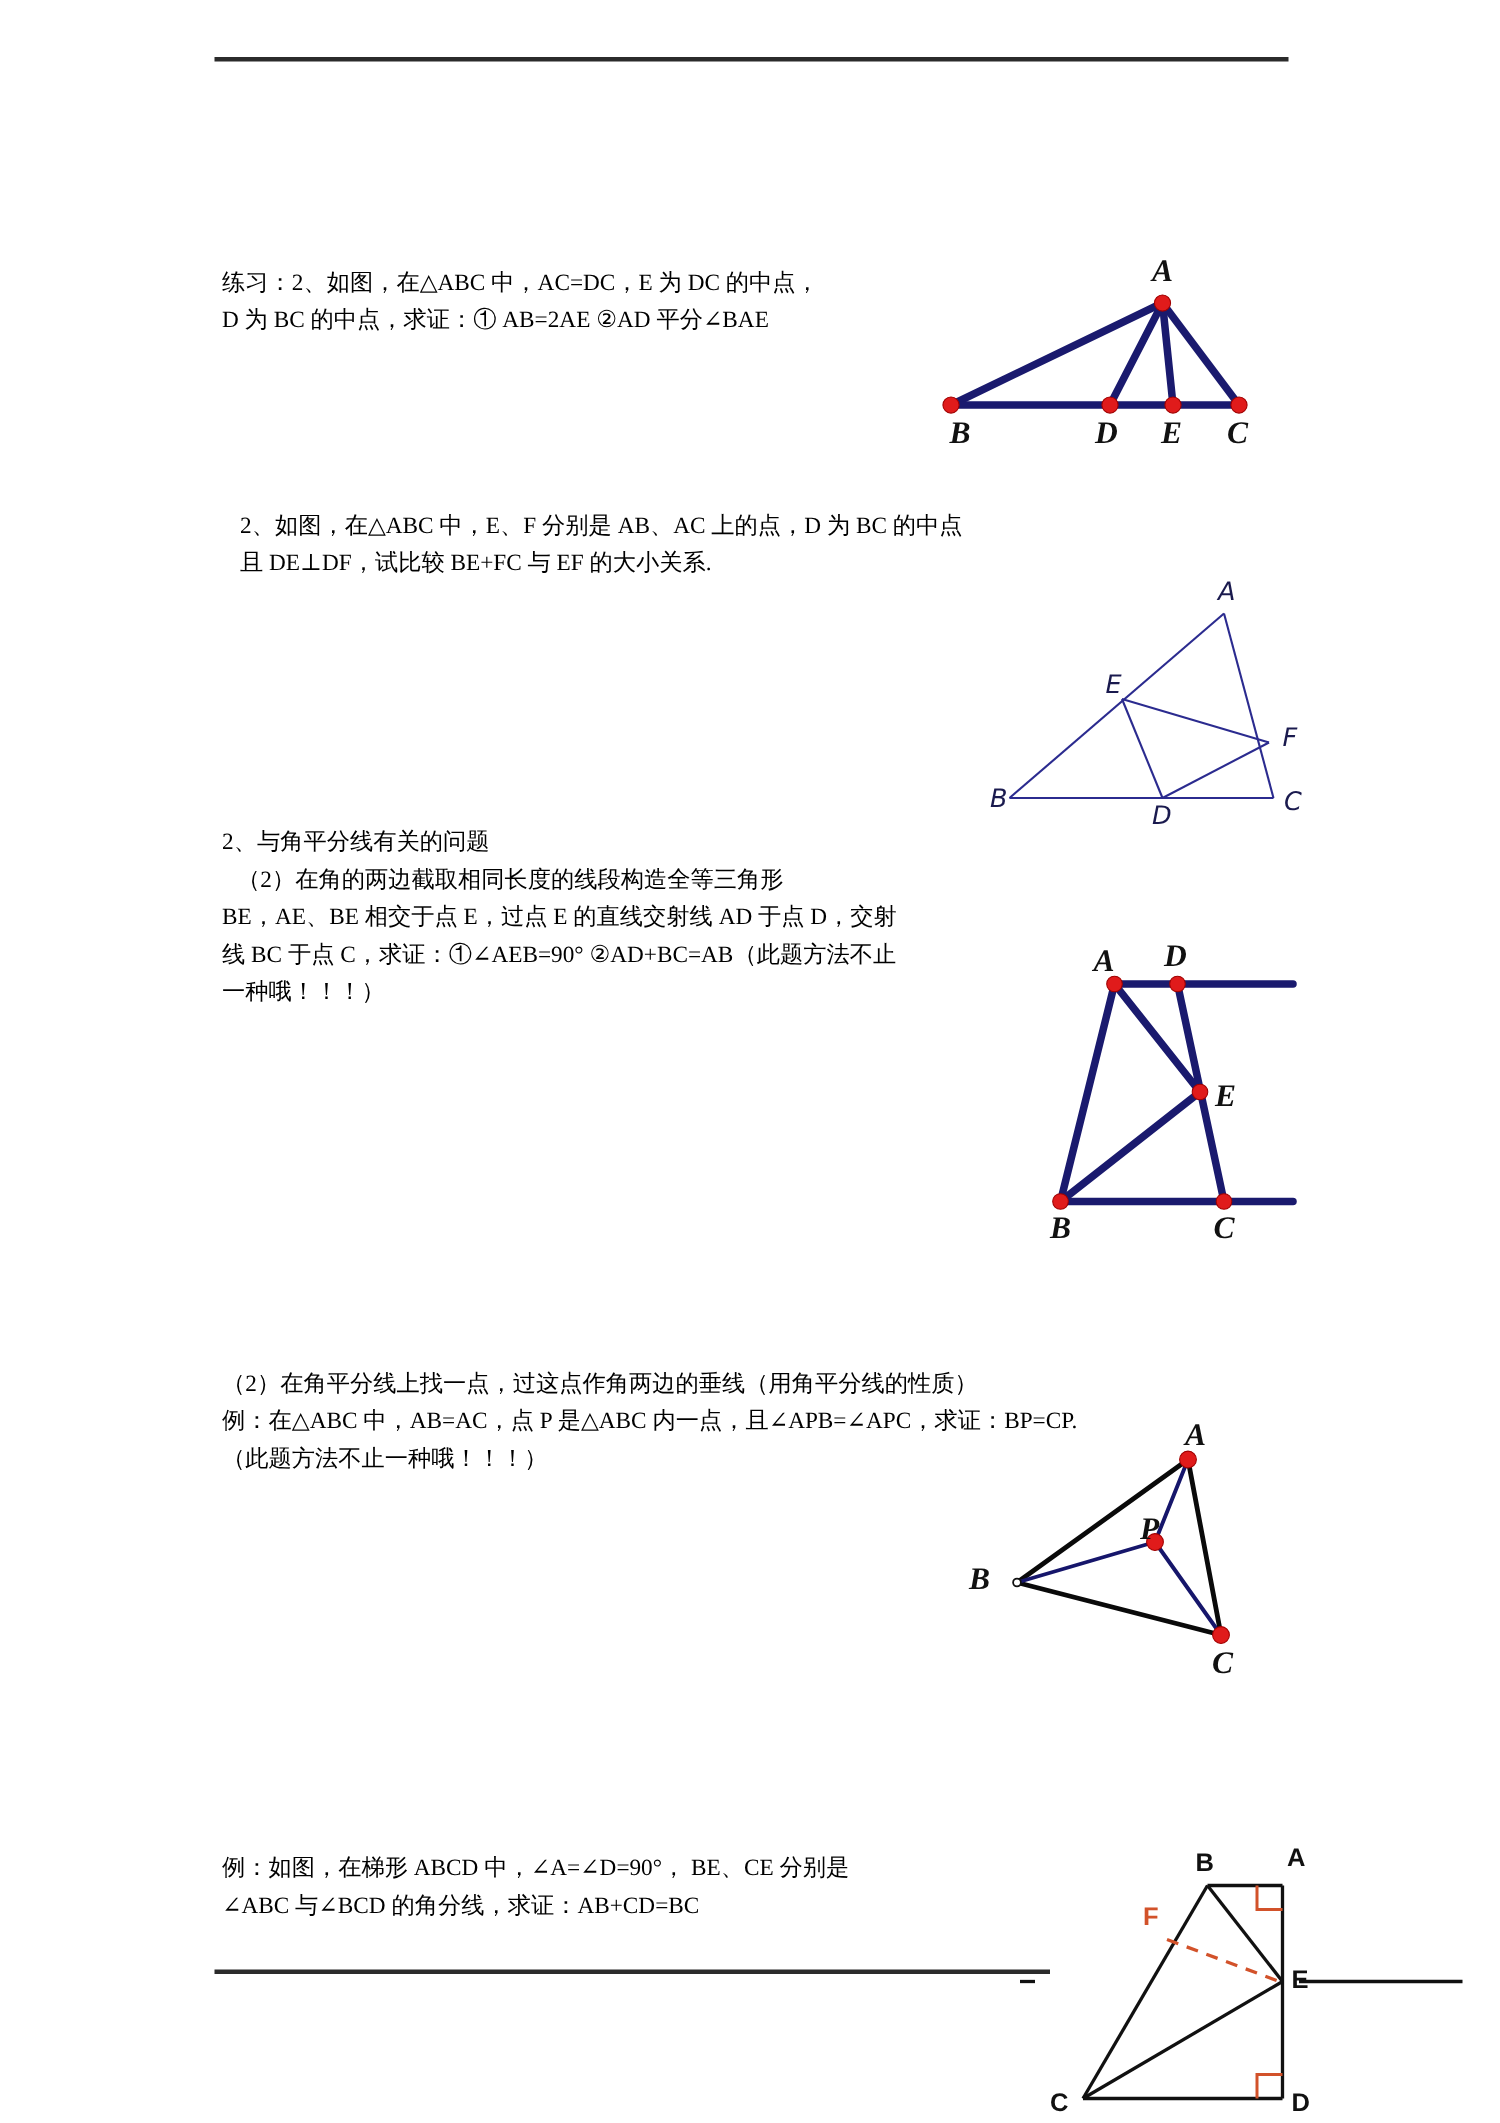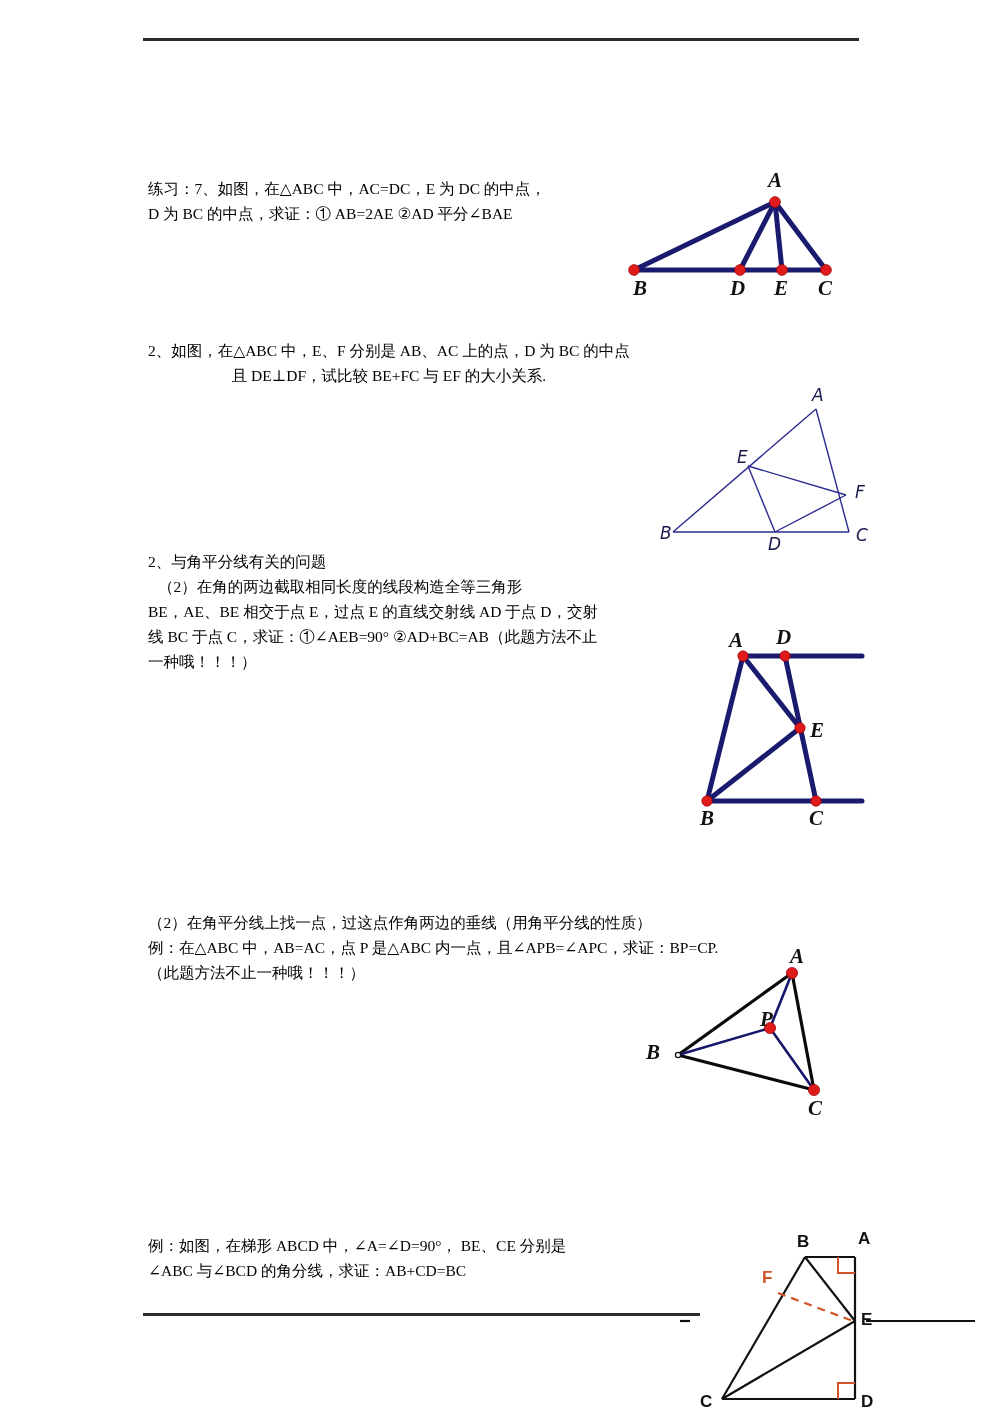--- a/index.html
+++ b/index.html
@@ -14,21 +14,21 @@
 
   .rule{position:absolute;background:#2b2b2b;}
   .rule.top{left:143px;top:38px;width:716px;height:3px;}
   .rule.bottom{left:143px;top:1313px;width:557px;height:3px;}
 
   .blk{position:absolute;}
   .blk .ln{display:block;white-space:nowrap;height:25px;line-height:25px;font-size:15.5px;}
 
   
   #t1{left:148px;top:176px;}
-  #t2{left:148px;top:338px;text-align:center;}
+  #t2{left:160px;top:338px;}
   #t3{left:148px;top:549px;}
   #t4{left:148px;top:910px;}
   #t5{left:148px;top:1233px;}
 
   .indent{padding-left:10px;}
 
   svg{position:absolute;overflow:visible;}
   .dot{fill:#e01b1b;stroke:#a00000;stroke-width:0.7;}
   .navy-th{stroke:#1a1a6e;fill:none;stroke-width:5;stroke-linecap:round;}
   .navy-thin{stroke:#2b2b8f;fill:none;stroke-width:1.4;}
@@ -48,21 +48,21 @@
 </style>
 </head>
 <body>
 
 <div class="page">
 
   <div class="rule top"></div>
   <div class="rule bottom"></div>
 
   <div class="blk" id="t1">
-    <span class="ln">练习：7、如图，在△ABC 中，AC=DC，E 为 DC 的中点，</span>
+    <span class="ln">练习：2、如图，在△ABC 中，AC=DC，E 为 DC 的中点，</span>
     <span class="ln">D 为 BC 的中点，求证：① AB=2AE  ②AD 平分∠BAE</span>
   </div>
 
   <svg width="260" height="130" style="left:610px;top:175px;" viewBox="0 0 260 130">
     <g>
       <line class="navy-th" x1="24" y1="95" x2="165" y2="27"></line>
       <line class="navy-th" x1="165" y1="27" x2="216" y2="95"></line>
       <line class="navy-th" x1="165" y1="27" x2="130" y2="95"></line>
       <line class="navy-th" x1="165" y1="27" x2="172" y2="95"></line>
       <line class="navy-th" x1="24" y1="95" x2="216" y2="95"></line>

